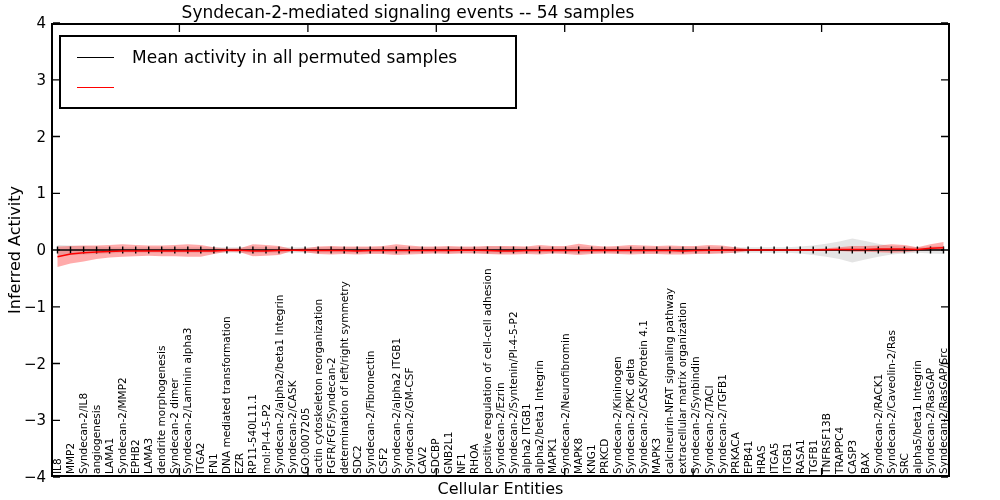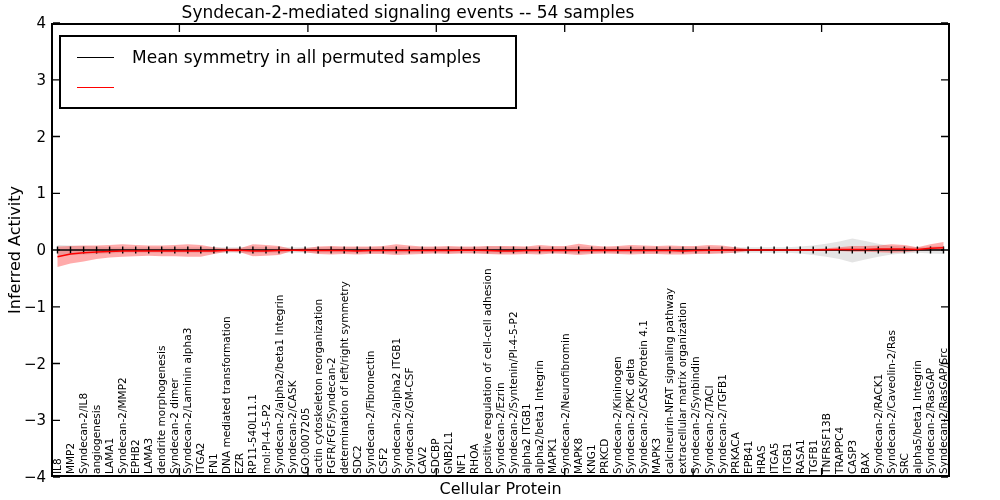--- a/index.html
+++ b/index.html
@@ -55,21 +55,21 @@
   <svg id="chart-svg" viewBox="0 0 1000 500" xmlns="http://www.w3.org/2000/svg">
       <polygon points="57.5,244.9 70.5,245.5 83.6,246.0 96.6,246.6 109.6,247.2 122.7,247.2 135.7,247.2 148.7,247.2 161.7,247.2 174.8,247.2 187.8,247.2 200.8,247.2 213.9,247.2 226.9,247.2 239.9,247.2 252.9,246.6 266.0,247.2 279.0,247.2 292.0,247.2 305.1,247.2 318.1,247.2 331.1,247.2 344.2,247.2 357.2,247.2 370.2,247.2 383.2,247.2 396.3,246.6 409.3,247.2 422.3,247.2 435.4,247.2 448.4,247.2 461.4,247.2 474.4,247.2 487.5,246.6 500.5,246.6 513.5,247.2 526.6,247.2 539.6,247.2 552.6,247.2 565.6,247.2 578.7,246.6 591.7,247.2 604.7,247.2 617.8,247.2 630.8,247.2 643.8,247.2 656.8,247.2 669.9,247.2 682.9,247.2 695.9,247.2 709.0,247.2 722.0,247.2 735.0,247.2 748.1,247.2 761.1,247.2 774.1,247.2 787.1,247.2 800.2,246.6 813.2,245.5 826.2,243.8 839.3,241.5 852.3,238.6 865.3,240.9 878.3,243.8 891.4,246.0 904.4,246.6 917.4,247.2 930.5,246.6 943.5,246.0 943.5,254.0 930.5,253.4 917.4,252.8 904.4,253.4 891.4,254.5 878.3,256.8 865.3,259.6 852.3,262.5 839.3,259.1 826.2,256.8 813.2,255.1 800.2,253.4 787.1,252.8 774.1,252.8 761.1,252.8 748.1,252.8 735.0,252.8 722.0,252.8 709.0,252.8 695.9,252.8 682.9,252.8 669.9,252.8 656.8,252.8 643.8,252.8 630.8,252.8 617.8,252.8 604.7,252.8 591.7,252.8 578.7,253.4 565.6,252.8 552.6,252.8 539.6,252.8 526.6,252.8 513.5,252.8 500.5,253.4 487.5,253.4 474.4,252.8 461.4,252.8 448.4,252.8 435.4,252.8 422.3,252.8 409.3,252.8 396.3,253.4 383.2,252.8 370.2,252.8 357.2,252.8 344.2,252.8 331.1,252.8 318.1,252.8 305.1,252.8 292.0,252.8 279.0,252.8 266.0,252.8 252.9,253.4 239.9,252.8 226.9,252.8 213.9,252.8 200.8,252.8 187.8,252.8 174.8,252.8 161.7,252.8 148.7,252.8 135.7,252.8 122.7,252.8 109.6,253.4 96.6,254.0 83.6,254.5 70.5,255.1 57.5,255.7" fill="rgba(130,130,130,0.22)" stroke="none"></polygon>
       <polygon points="57.5,246.6 70.5,246.0 83.6,245.5 96.6,245.5 109.6,244.9 122.7,244.3 135.7,244.9 148.7,245.5 161.7,245.5 174.8,244.9 187.8,244.3 200.8,244.9 213.9,247.2 226.9,248.6 239.9,248.3 252.9,244.3 266.0,244.9 279.0,246.0 292.0,248.9 305.1,248.3 318.1,246.6 331.1,246.0 344.2,246.6 357.2,246.6 370.2,246.6 383.2,246.0 396.3,244.3 409.3,245.5 422.3,246.6 435.4,246.6 448.4,246.0 461.4,246.6 474.4,246.6 487.5,246.0 500.5,246.0 513.5,246.0 526.6,246.6 539.6,244.9 552.6,246.0 565.6,246.0 578.7,243.8 591.7,245.5 604.7,246.6 617.8,246.0 630.8,244.9 643.8,245.5 656.8,246.0 669.9,245.5 682.9,246.0 695.9,246.0 709.0,244.9 722.0,245.5 735.0,247.2 748.1,248.9 761.1,249.1 774.1,249.1 787.1,249.1 800.2,249.1 813.2,249.1 826.2,248.3 839.3,247.2 852.3,246.0 865.3,246.0 878.3,245.5 891.4,244.3 904.4,244.9 917.4,247.2 930.5,244.3 943.5,242.1 943.5,250.6 930.5,250.6 917.4,251.1 904.4,252.3 891.4,252.8 878.3,252.3 865.3,251.7 852.3,251.7 839.3,251.1 826.2,251.1 813.2,250.9 800.2,250.9 787.1,250.9 774.1,250.9 761.1,250.9 748.1,251.1 735.0,252.8 722.0,253.4 709.0,254.0 695.9,254.0 682.9,254.5 669.9,254.5 656.8,254.0 643.8,254.0 630.8,254.5 617.8,254.0 604.7,253.4 591.7,254.0 578.7,255.1 565.6,254.0 552.6,253.4 539.6,254.5 526.6,254.0 513.5,254.5 500.5,254.5 487.5,254.0 474.4,253.4 461.4,253.4 448.4,254.0 435.4,253.4 422.3,254.0 409.3,254.5 396.3,255.1 383.2,254.0 370.2,254.0 357.2,254.5 344.2,254.0 331.1,254.5 318.1,254.0 305.1,252.3 292.0,251.1 279.0,255.1 266.0,255.7 252.9,256.2 239.9,252.3 226.9,251.7 213.9,254.0 200.8,256.8 187.8,256.8 174.8,256.2 161.7,256.2 148.7,255.7 135.7,256.2 122.7,256.8 109.6,257.4 96.6,259.1 83.6,261.4 70.5,263.6 57.5,267.0" fill="rgba(255,0,0,0.33)" stroke="none"></polygon>
       <polyline points="57.5,250.0 70.5,250.0 83.6,250.0 96.6,250.0 109.6,250.0 122.7,250.0 135.7,250.0 148.7,250.0 161.7,250.0 174.8,250.0 187.8,250.0 200.8,250.0 213.9,250.0 226.9,250.0 239.9,250.0 252.9,250.0 266.0,250.0 279.0,250.0 292.0,250.0 305.1,250.0 318.1,250.0 331.1,250.0 344.2,250.0 357.2,250.0 370.2,250.0 383.2,250.0 396.3,250.0 409.3,250.0 422.3,250.0 435.4,250.0 448.4,250.0 461.4,250.0 474.4,250.0 487.5,250.0 500.5,250.0 513.5,250.0 526.6,250.0 539.6,250.0 552.6,250.0 565.6,250.0 578.7,250.0 591.7,250.0 604.7,250.0 617.8,250.0 630.8,250.0 643.8,250.0 656.8,250.0 669.9,250.0 682.9,250.0 695.9,250.0 709.0,250.0 722.0,250.0 735.0,250.0 748.1,250.0 761.1,250.0 774.1,250.0 787.1,250.0 800.2,250.0 813.2,250.0 826.2,250.0 839.3,250.0 852.3,250.0 865.3,250.0 878.3,250.0 891.4,250.0 904.4,250.0 917.4,250.0 930.5,250.0 943.5,250.0" fill="none" stroke="#000000" stroke-width="1.3"></polyline>
       <path d="M57.5 246.5V253.5M70.5 246.5V253.5M83.6 246.5V253.5M96.6 246.5V253.5M109.6 246.5V253.5M122.7 246.5V253.5M135.7 246.5V253.5M148.7 246.5V253.5M161.7 246.5V253.5M174.8 246.5V253.5M187.8 246.5V253.5M200.8 246.5V253.5M213.9 246.5V253.5M226.9 246.5V253.5M239.9 246.5V253.5M252.9 246.5V253.5M266.0 246.5V253.5M279.0 246.5V253.5M292.0 246.5V253.5M305.1 246.5V253.5M318.1 246.5V253.5M331.1 246.5V253.5M344.2 246.5V253.5M357.2 246.5V253.5M370.2 246.5V253.5M383.2 246.5V253.5M396.3 246.5V253.5M409.3 246.5V253.5M422.3 246.5V253.5M435.4 246.5V253.5M448.4 246.5V253.5M461.4 246.5V253.5M474.4 246.5V253.5M487.5 246.5V253.5M500.5 246.5V253.5M513.5 246.5V253.5M526.6 246.5V253.5M539.6 246.5V253.5M552.6 246.5V253.5M565.6 246.5V253.5M578.7 246.5V253.5M591.7 246.5V253.5M604.7 246.5V253.5M617.8 246.5V253.5M630.8 246.5V253.5M643.8 246.5V253.5M656.8 246.5V253.5M669.9 246.5V253.5M682.9 246.5V253.5M695.9 246.5V253.5M709.0 246.5V253.5M722.0 246.5V253.5M735.0 246.5V253.5M748.1 246.5V253.5M761.1 246.5V253.5M774.1 246.5V253.5M787.1 246.5V253.5M800.2 246.5V253.5M813.2 246.5V253.5M826.2 246.5V253.5M839.3 246.5V253.5M852.3 246.5V253.5M865.3 246.5V253.5M878.3 246.5V253.5M891.4 246.5V253.5M904.4 246.5V253.5M917.4 246.5V253.5M930.5 246.5V253.5M943.5 246.5V253.5" stroke="#000000" stroke-width="1.4" fill="none"></path>
       <polyline points="57.5,256.8 70.5,254.0 83.6,252.8 96.6,252.0 109.6,251.4 122.7,251.1 135.7,250.9 148.7,250.9 161.7,250.9 174.8,250.9 187.8,251.1 200.8,251.1 213.9,250.9 226.9,250.3 239.9,250.3 252.9,250.9 266.0,250.9 279.0,250.6 292.0,250.3 305.1,250.3 318.1,250.6 331.1,250.6 344.2,250.6 357.2,250.9 370.2,250.6 383.2,250.6 396.3,250.6 409.3,250.6 422.3,250.6 435.4,250.3 448.4,250.6 461.4,250.3 474.4,250.3 487.5,250.6 500.5,250.9 513.5,250.9 526.6,250.6 539.6,250.6 552.6,250.3 565.6,250.6 578.7,250.6 591.7,250.6 604.7,250.3 617.8,250.6 630.8,250.6 643.8,250.6 656.8,250.6 669.9,250.6 682.9,250.9 695.9,250.6 709.0,250.3 722.0,250.3 735.0,250.0 748.1,250.0 761.1,250.0 774.1,250.0 787.1,250.0 800.2,250.0 813.2,250.0 826.2,249.7 839.3,249.4 852.3,249.4 865.3,249.4 878.3,248.9 891.4,248.9 904.4,248.9 917.4,249.4 930.5,248.3 943.5,247.7" fill="none" stroke="#ff0000" stroke-width="1.5"></polyline>
       <path d="M179.4 25V32M179.4 475V468M307.9 25V32M307.9 475V468M436.3 25V32M436.3 475V468M564.7 25V32M564.7 475V468M693.1 25V32M693.1 475V468M821.6 25V32M821.6 475V468M53 477.0H60M948 477.0H941M53 420.3H60M948 420.3H941M53 363.5H60M948 363.5H941M53 306.8H60M948 306.8H941M53 250.0H60M948 250.0H941M53 193.3H60M948 193.3H941M53 136.5H60M948 136.5H941M53 79.8H60M948 79.8H941M53 23.0H60M948 23.0H941" stroke="#000000" stroke-width="1.3" fill="none"></path>
     </svg>
 
   <div class="y-axis-label">Inferred Activity</div>
-  <div class="x-axis-label">Cellular Protein</div>
+  <div class="x-axis-label">Cellular Entities</div>
 
   <div id="yticklabels">
       <div class="ytick-label" style="top: 14px;">4</div>
       <div class="ytick-label" style="top: 70.8px;">3</div>
       <div class="ytick-label" style="top: 127.5px;">2</div>
       <div class="ytick-label" style="top: 184.3px;">1</div>
       <div class="ytick-label" style="top: 241px;">0</div>
       <div class="ytick-label" style="top: 297.8px;">−1</div>
       <div class="ytick-label" style="top: 354.5px;">−2</div>
       <div class="ytick-label" style="top: 411.3px;">−3</div>
@@ -143,20 +143,20 @@
       <div class="cat-label" style="left: 896.9px; top: 463px;">Syndecan-2/Caveolin-2/Ras</div>
       <div class="cat-label" style="left: 909.9px; top: 463px;">SRC</div>
       <div class="cat-label" style="left: 922.9px; top: 463px;">alpha5/beta1 Integrin</div>
       <div class="cat-label" style="left: 936px; top: 463px;">Syndecan-2/RasGAP</div>
       <div class="cat-label" style="left: 949px; top: 463px;">Syndecan-2/RasGAP/Src</div>
     </div>
 
   <div class="legend">
     <div class="legend-row">
       <div class="legend-swatch" style="border-top-color: rgb(0, 0, 0);"></div>
-      <div class="legend-label">Mean symmetry in all permuted samples</div>
+      <div class="legend-label">Mean activity in all permuted samples</div>
     </div>
     <div class="legend-row">
       <div class="legend-swatch" style="border-top-color: rgb(255, 0, 0);"></div>
     </div>
   </div>
 
 </div>
 
 </body></html>

